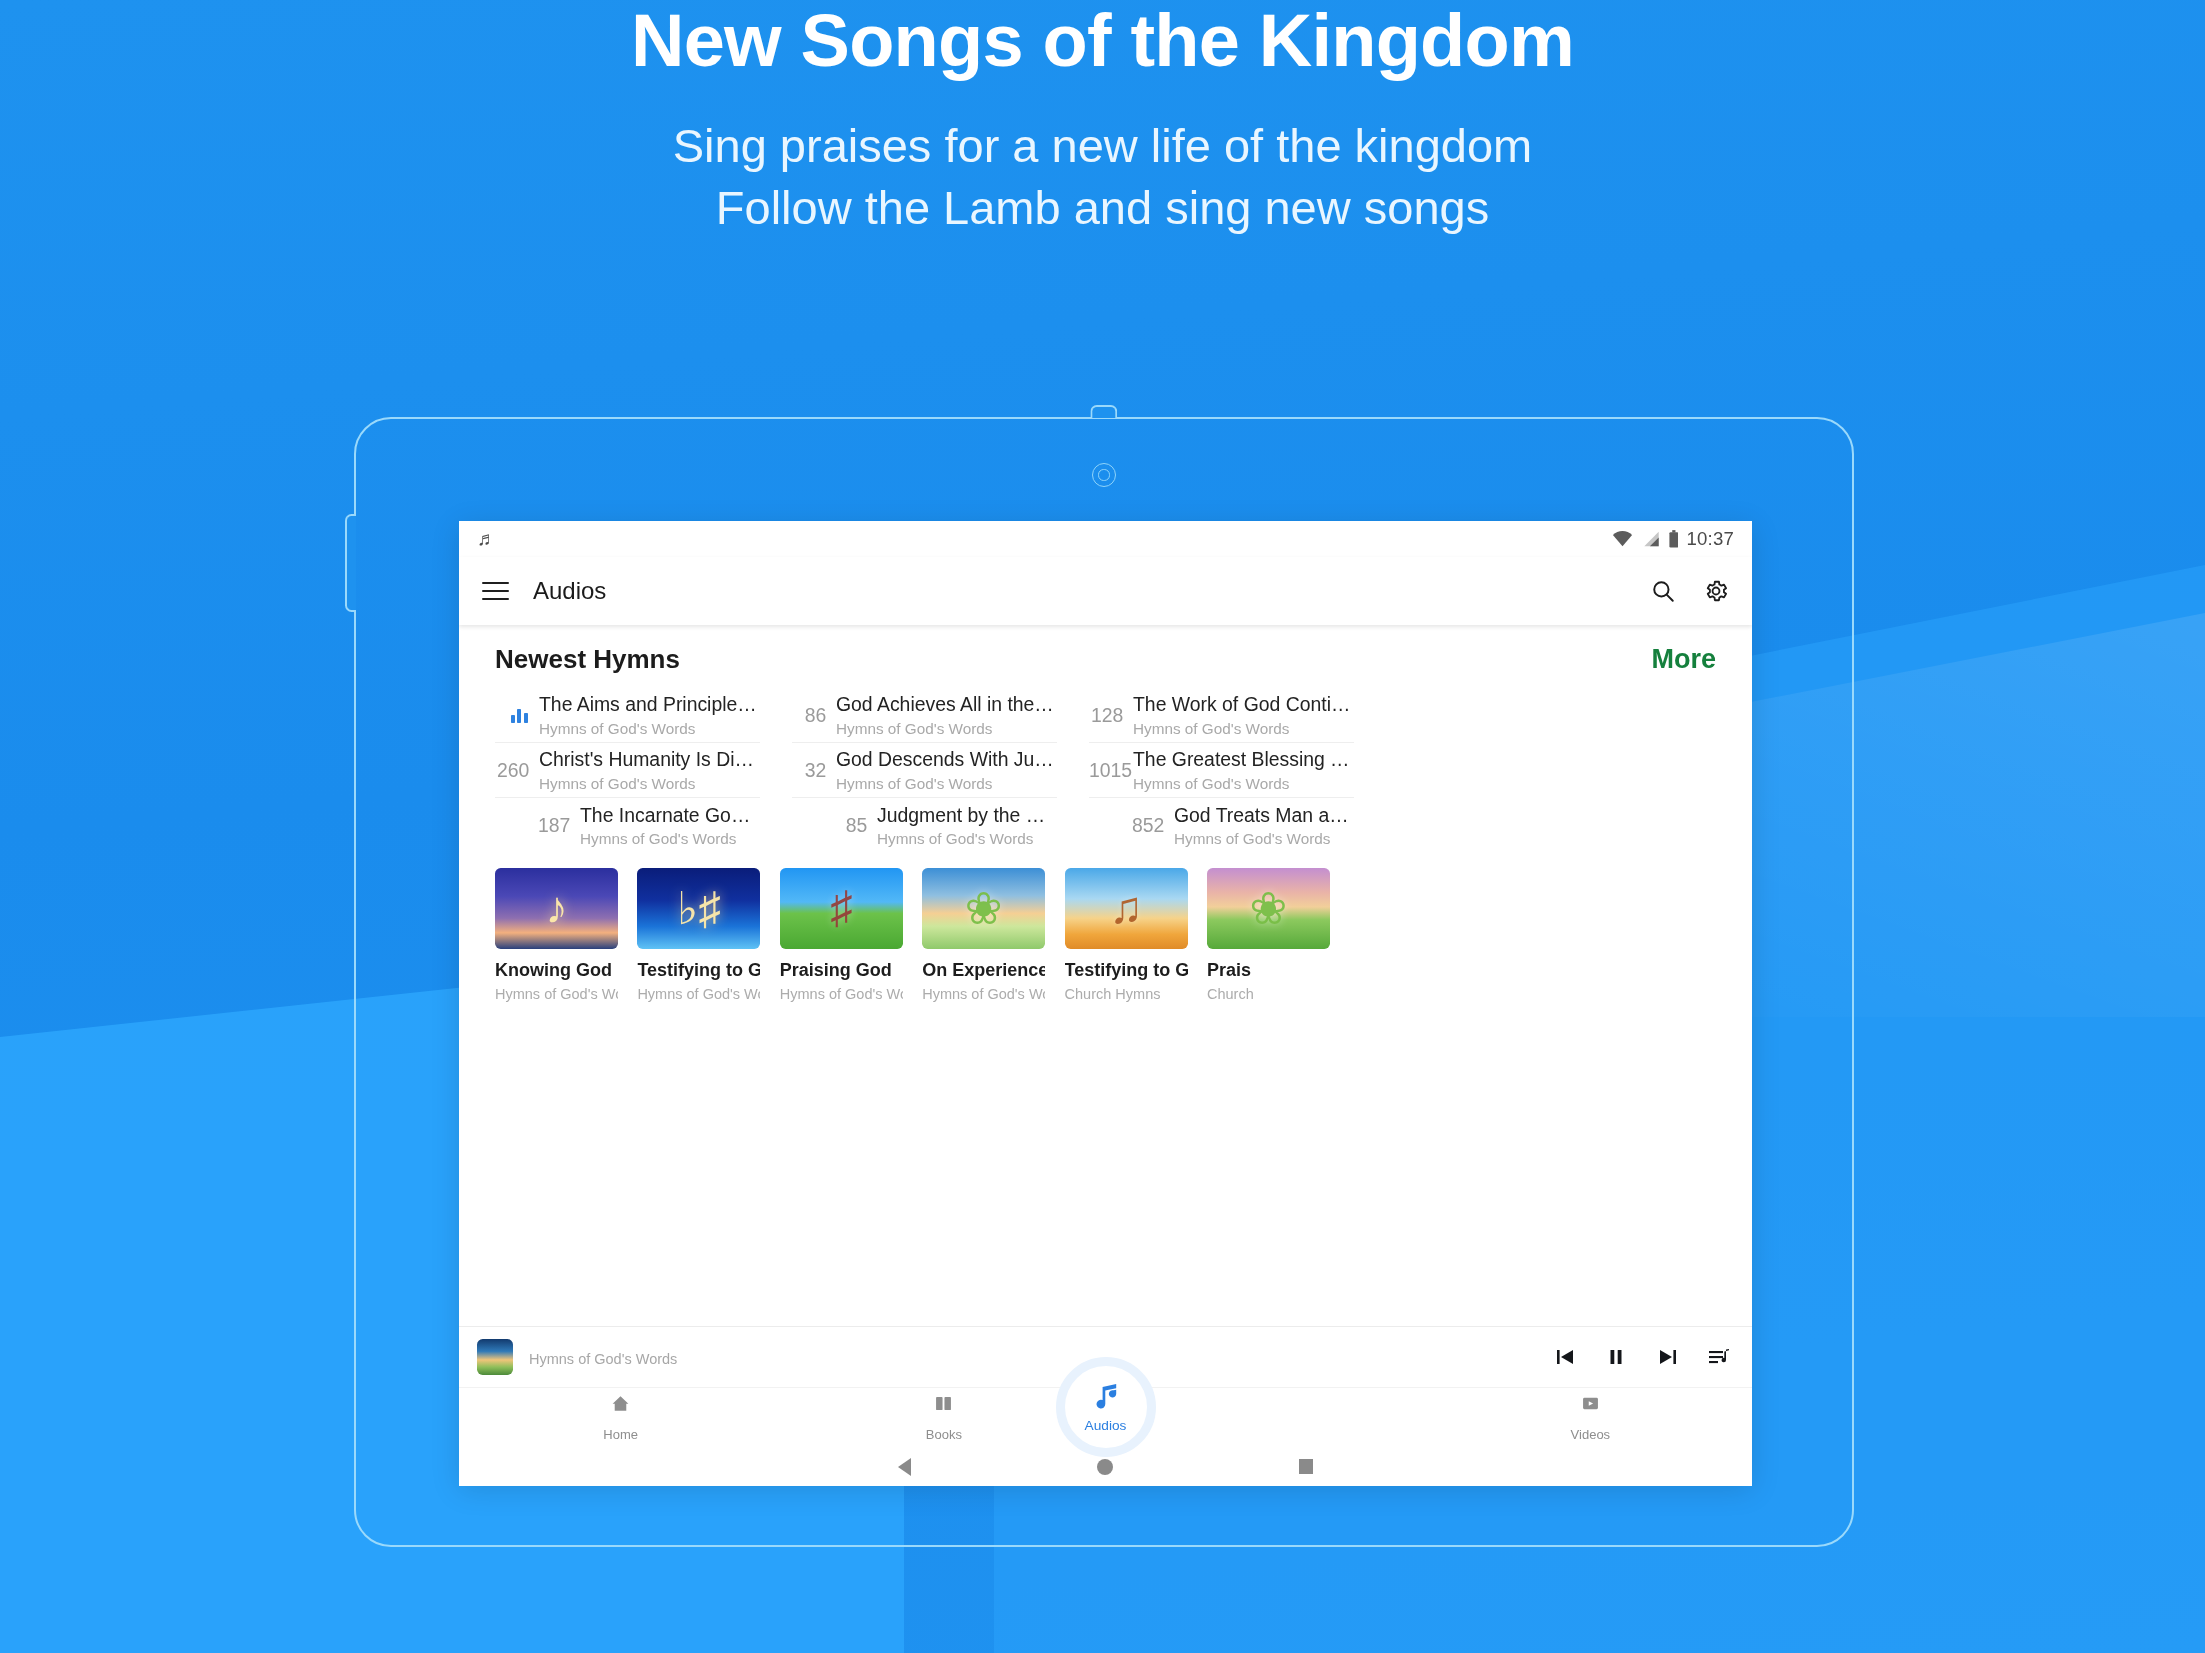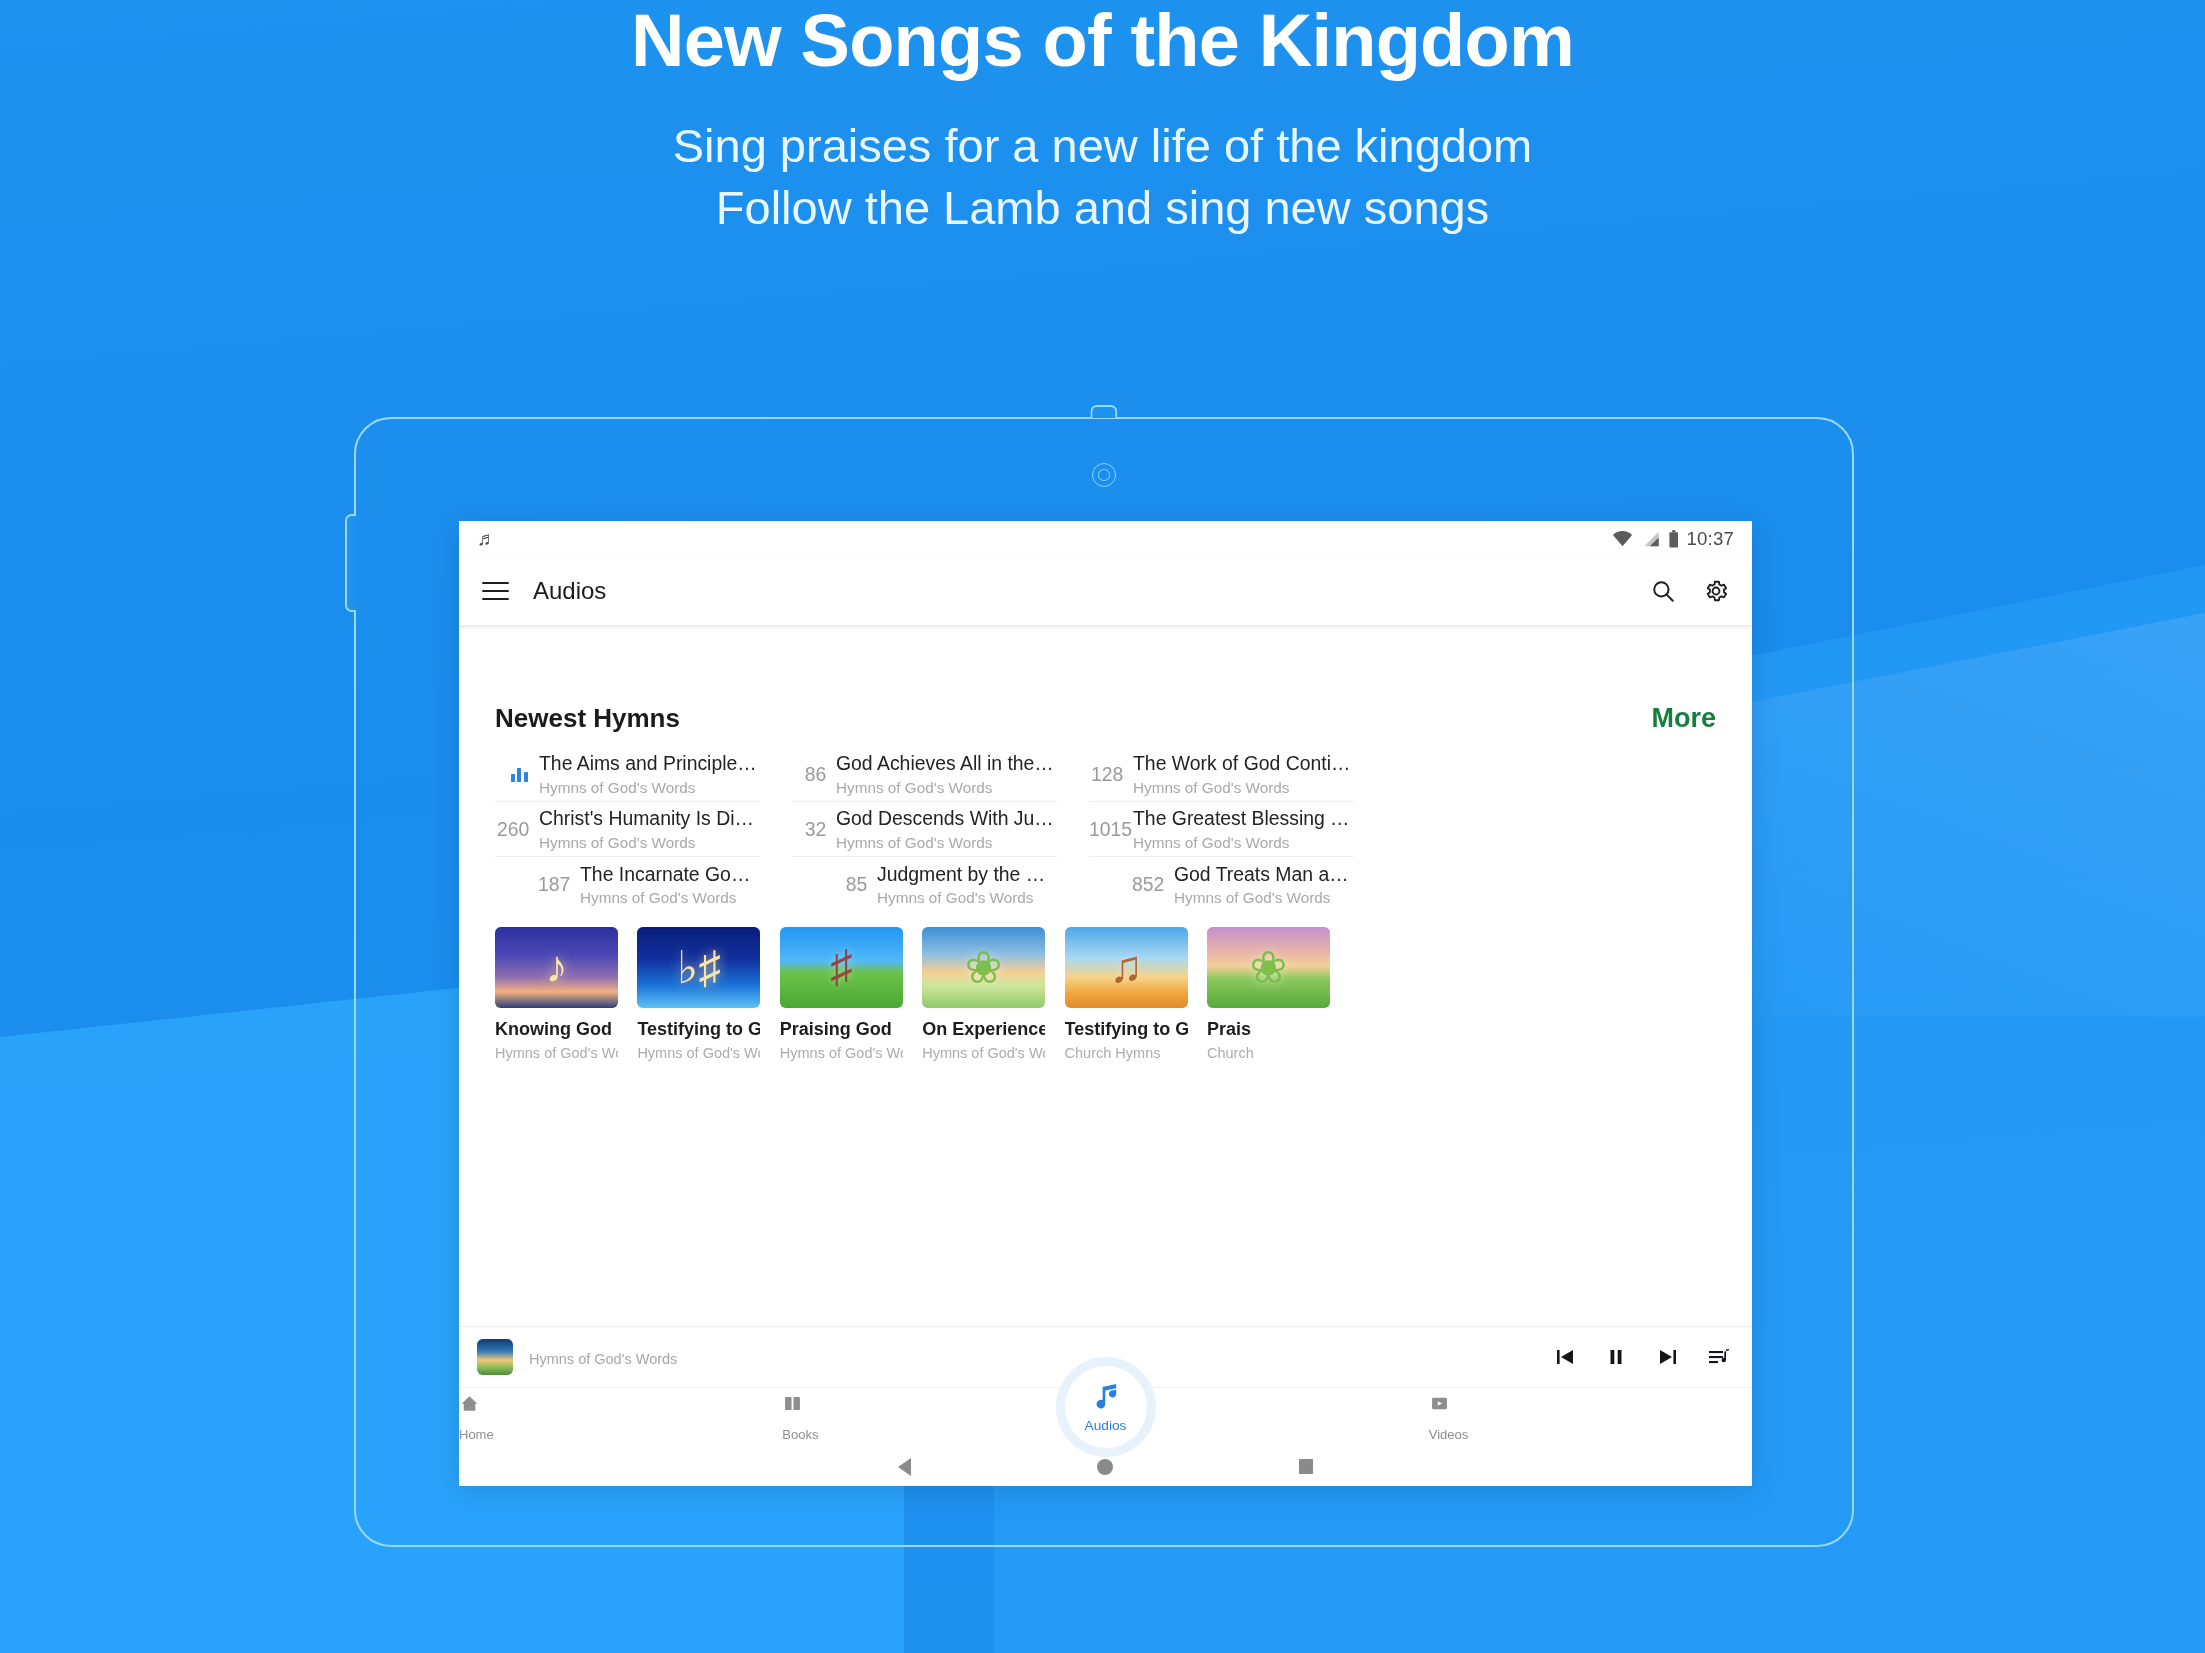--- a/index.html
+++ b/index.html
@@ -95,21 +95,21 @@
     background: #fff; box-shadow: 0 1.6px 4px rgba(0,0,0,.10); z-index: 5; flex: 0 0 auto;
   }
   .hamburger { width: 27.4px; display: flex; flex-direction: column; gap: 5.7px; cursor: pointer; }
   .hamburger span { display: block; height: 2.4px; background: #1f1f1f; border-radius: 1.6px; }
   .appbar-title { font-size: 24px; color: #1b1b1b; margin-left: 24px; flex: 1; }
   .appbar-actions { display: flex; align-items: center; gap: 27.4px; }
 
   
   .content { flex: 1; overflow: hidden; padding: 0 0 0 0; position: relative; }
   .section-head {
-    display: flex; align-items: flex-end; padding: 30px 36px 0 36px; margin-top: 48px;
+    display: flex; align-items: flex-end; padding: 19px 36px 0 36px;
   }
   .section-title { font-size: 26px; font-weight: bold; color: #1c1c1c; flex: 1; }
   .more-link { font-size: 27px; color: #15803d; cursor: pointer; font-weight: bold; }
 
   
   .hymn-grid {
     display: flex; padding: 0 0 0 36px; margin-top: 13px; gap: 0;
   }
   .hymn-col { width: 265px; flex: 0 0 265px; margin-right: 32px; }
   .hymn-col:last-child { margin-right: 0; }
@@ -175,21 +175,21 @@
   .np-title { font-size: 18px; font-weight: bold; color: #1c1c1c; white-space: nowrap; overflow: hidden; text-overflow: ellipsis; }
   .np-sub { font-size: 14.5px; color: #a7a7a7; margin-top: 3.2px; }
   .np-controls { display: flex; align-items: center; gap: 27.4px; }
 
   
   .bottomnav {
     height: 60px; background: #fff; display: flex; align-items: center; flex: 0 0 auto;
     border-top: 0.8px solid #f2f2f2; position: relative;
   }
   .nav-item {
-    flex: 1; display: flex; flex-direction: column; gap: 13px; cursor: pointer;
+    flex: 1; display: flex; flex-direction: column; align-items: center; gap: 13px; cursor: pointer;
   }
   .nav-label { font-size: 13px; color: #8e8e8e; }
   .nav-fab {
     position: absolute; left: 50%; transform: translateX(-50%);
     top: -31px; width: 100px; height: 100px; border-radius: 50%;
     background: #ffffff; border: 9.7px solid #e8f2fd;
     display: flex; flex-direction: column; align-items: center; justify-content: center;
     gap: 3.2px; z-index: 6;
   }
   .nav-fab .nav-label { color: #2b7fe0; font-size: 13.7px; }

